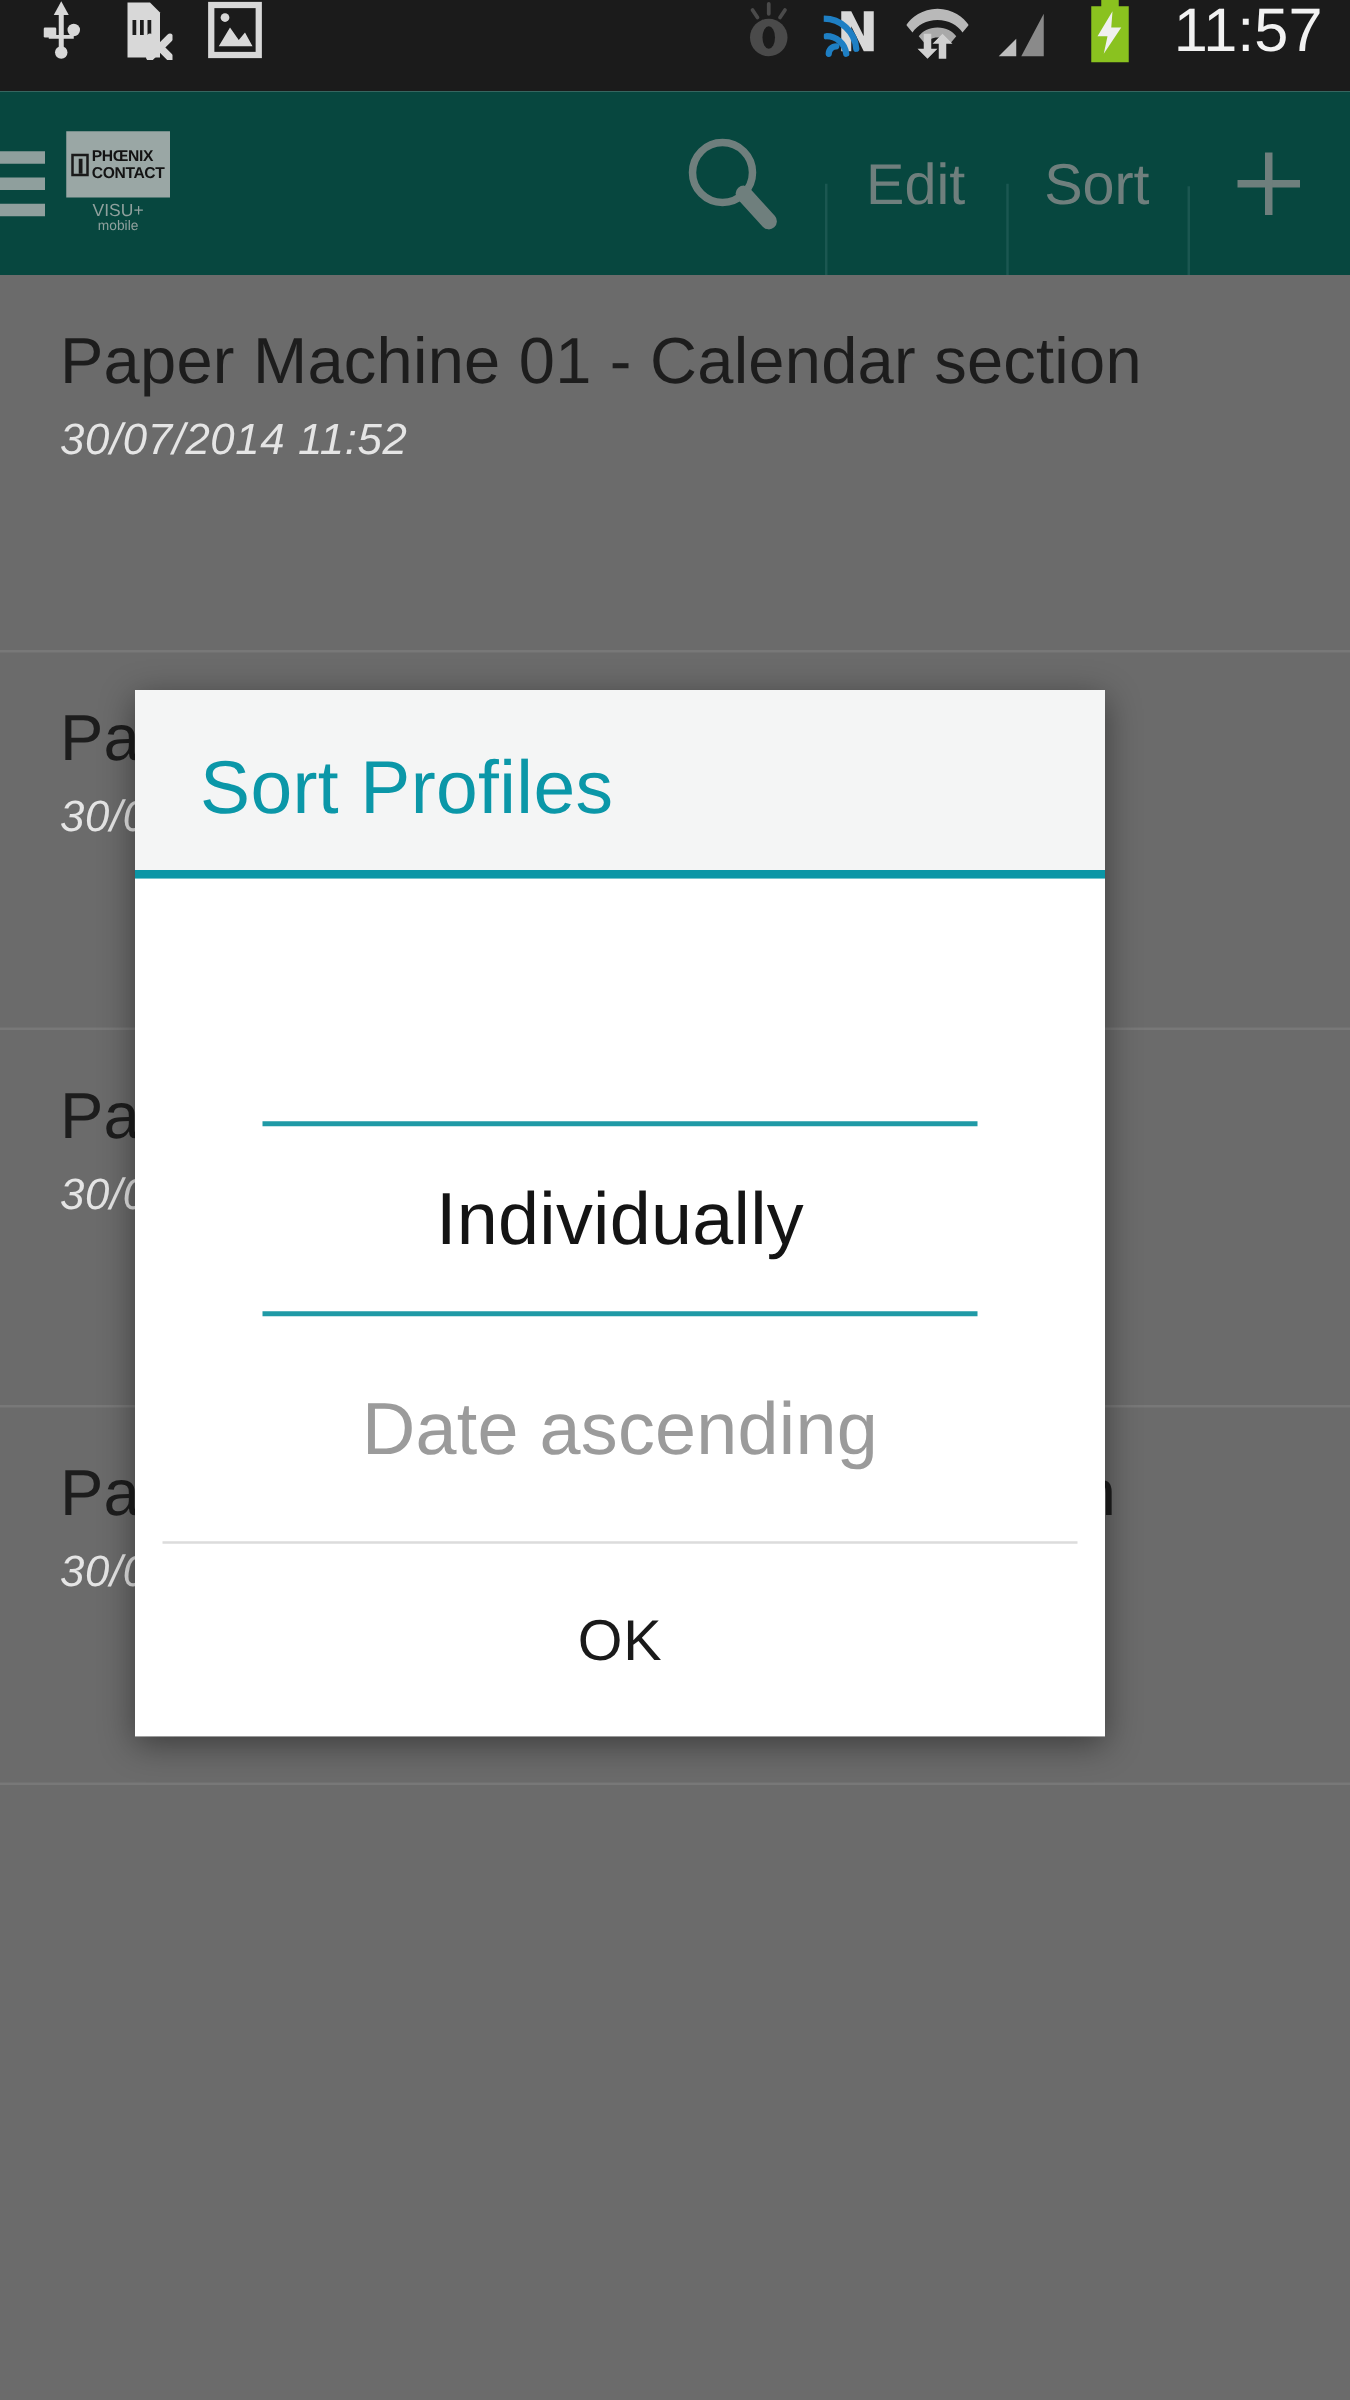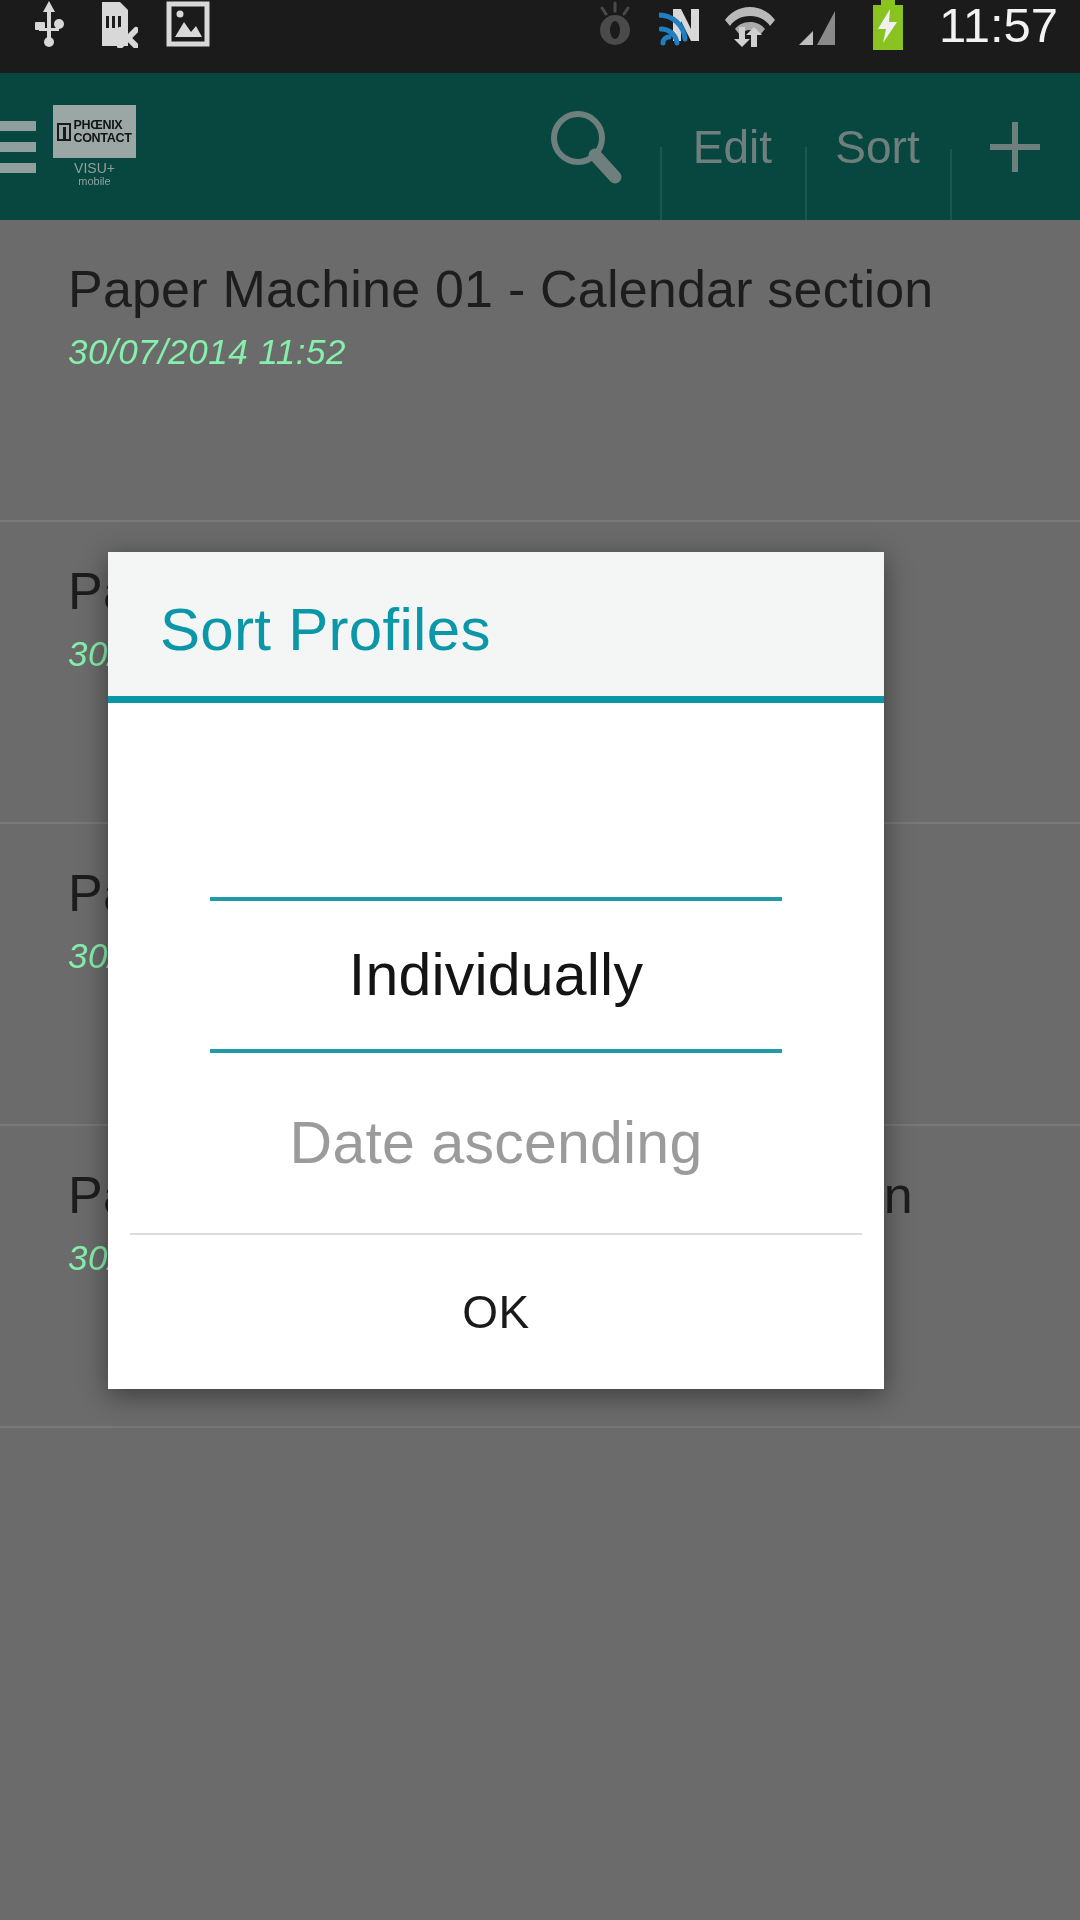--- a/index.html
+++ b/index.html
@@ -177,35 +177,35 @@
   
   .list {
     position: absolute;
     left: 0; top: 220px;
     width: 1080px;
     height: 1700px;
     background: #6b6b6b;
   }
   .list-item {
     box-sizing: border-box;
-    padding: 40px 48px 28px 68px;
+    padding: 40px 48px 28px 48px;
     border-bottom: 2px solid #787878;
     height: 302px;
   }
   .li-title {
     font-size: 52px;
     color: #1d1d1d;
     line-height: 1.12;
     letter-spacing: 0.2px;
     font-family: "Liberation Sans", sans-serif;
   }
   .li-date {
     margin-top: 14px;
     font-size: 35px;
-    color: #86efac;
+    color: #e5e5e5;
     font-style: italic;
     letter-spacing: 0.5px;
     font-family: "Liberation Sans", sans-serif;
   }
   .list-tail {
     background: #6b6b6b;
     height: 600px;
   }
 
   

